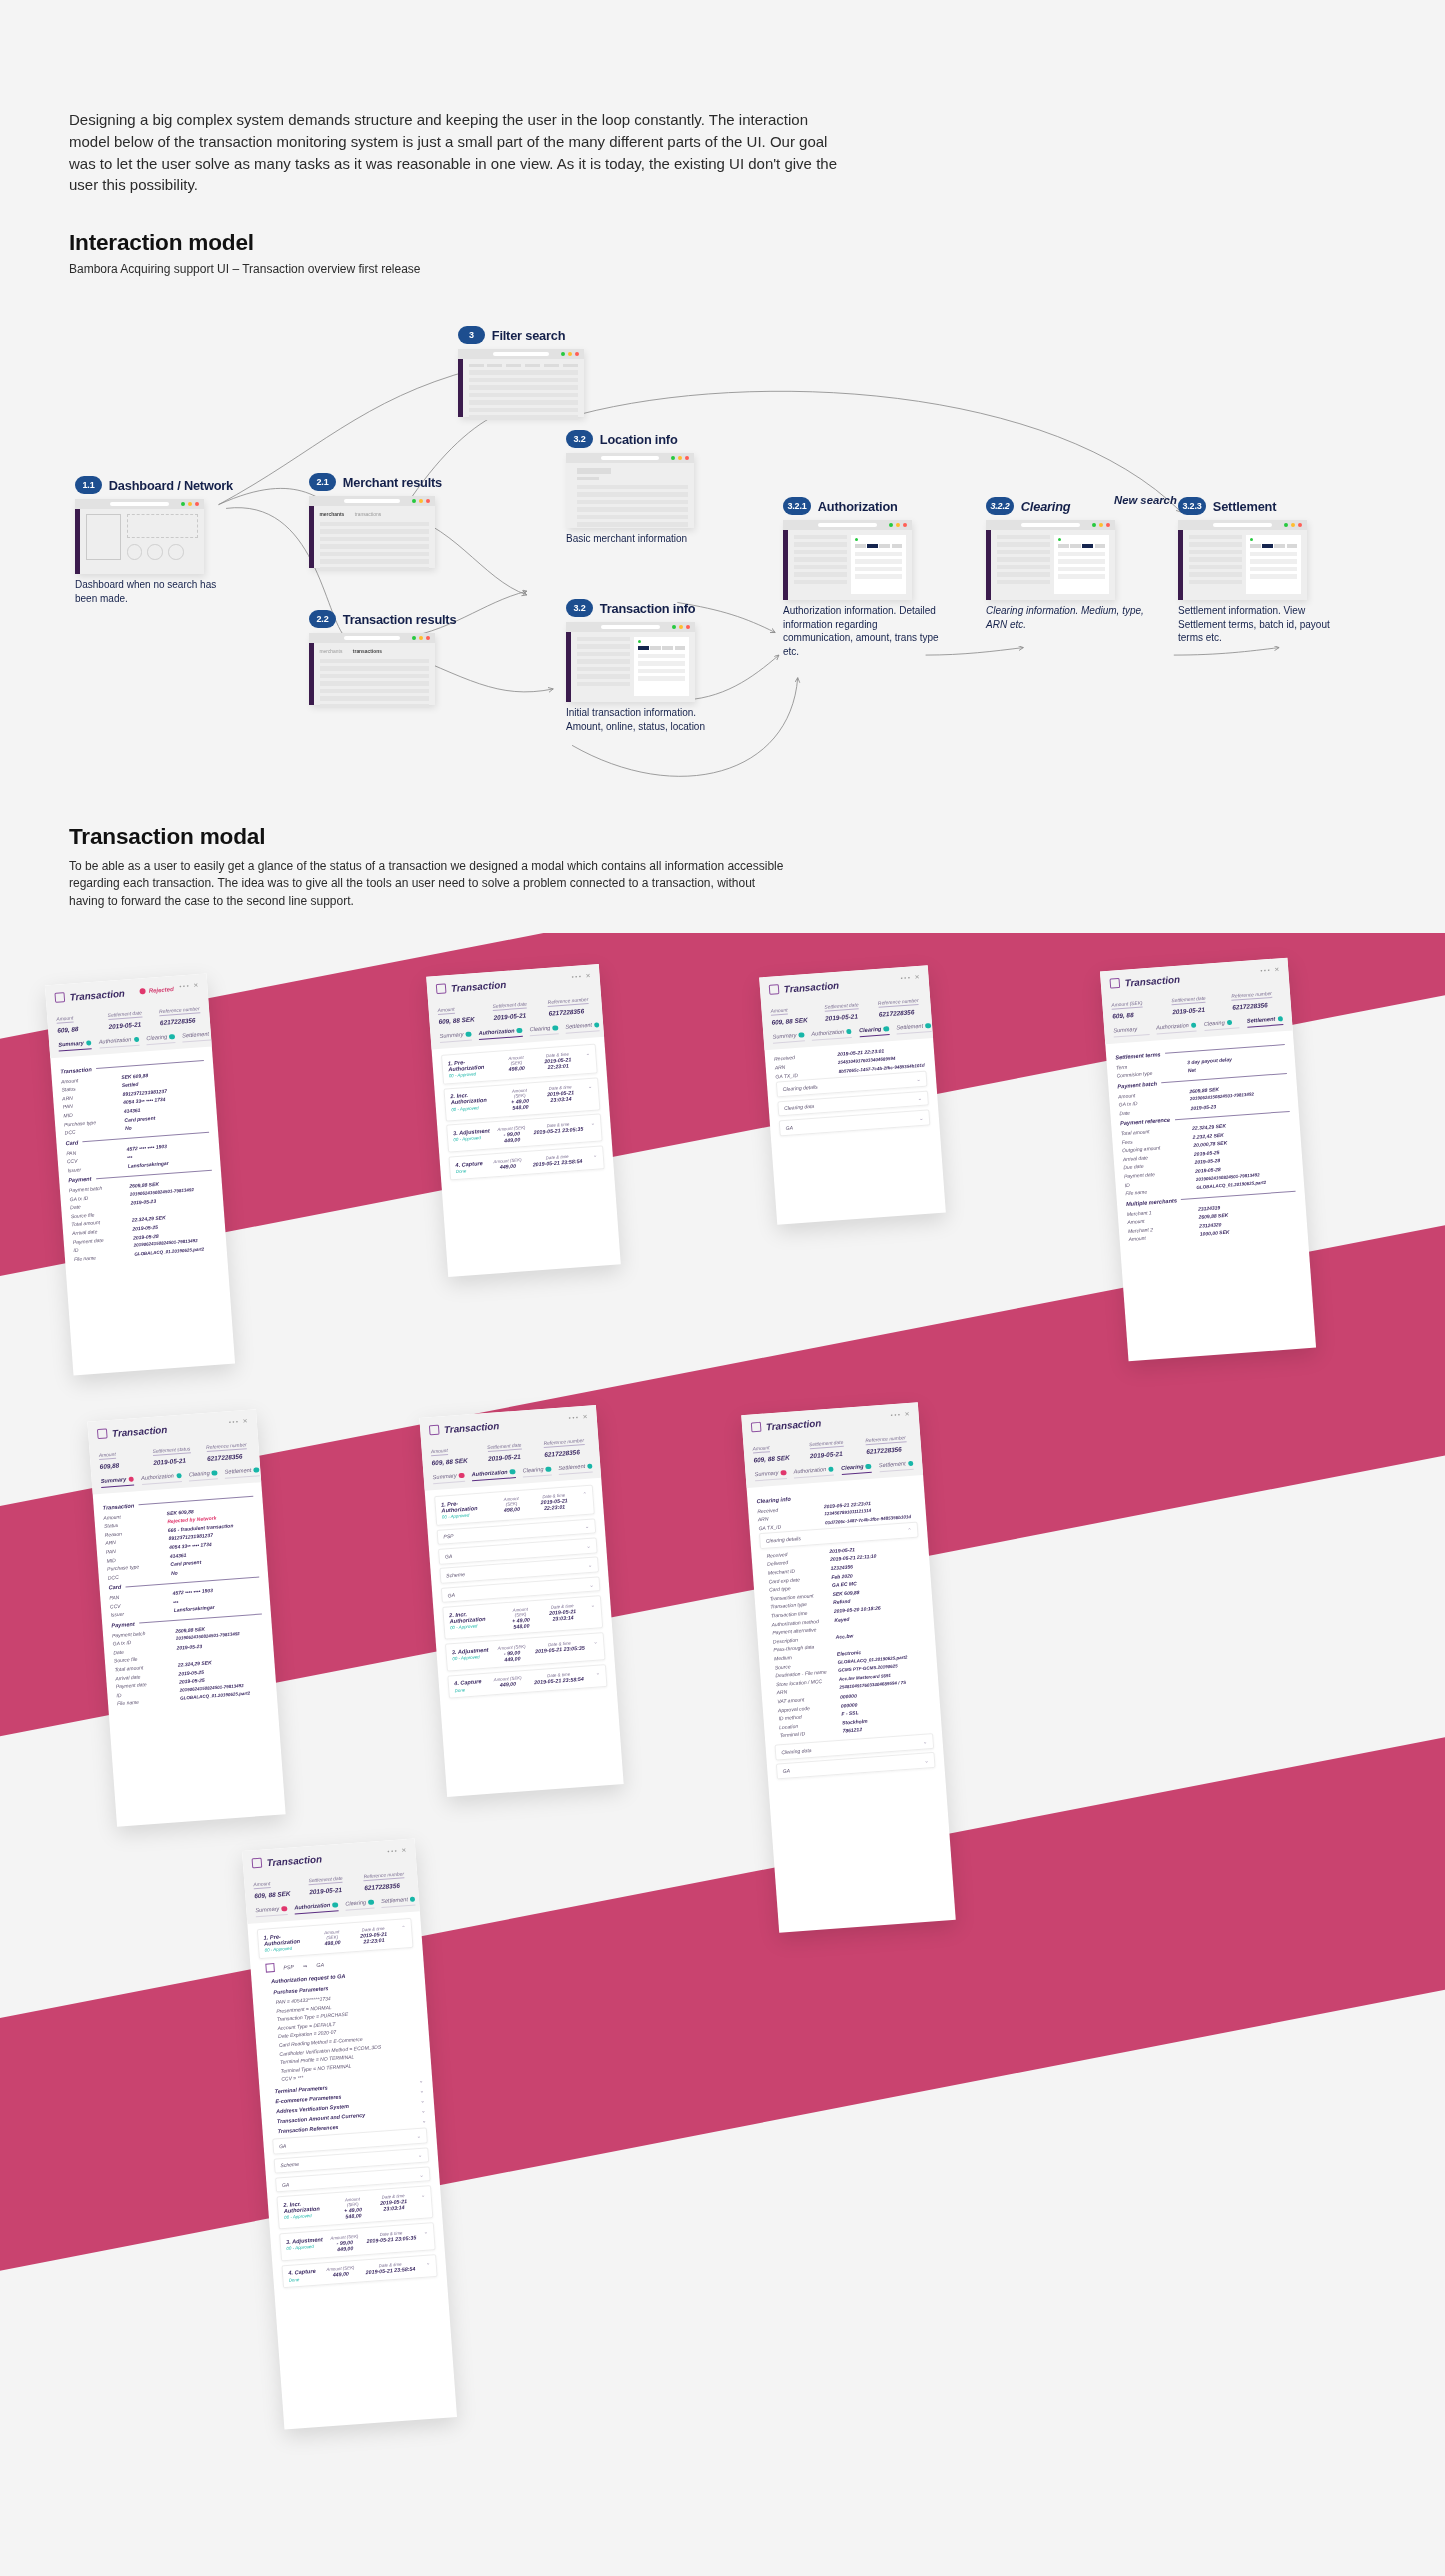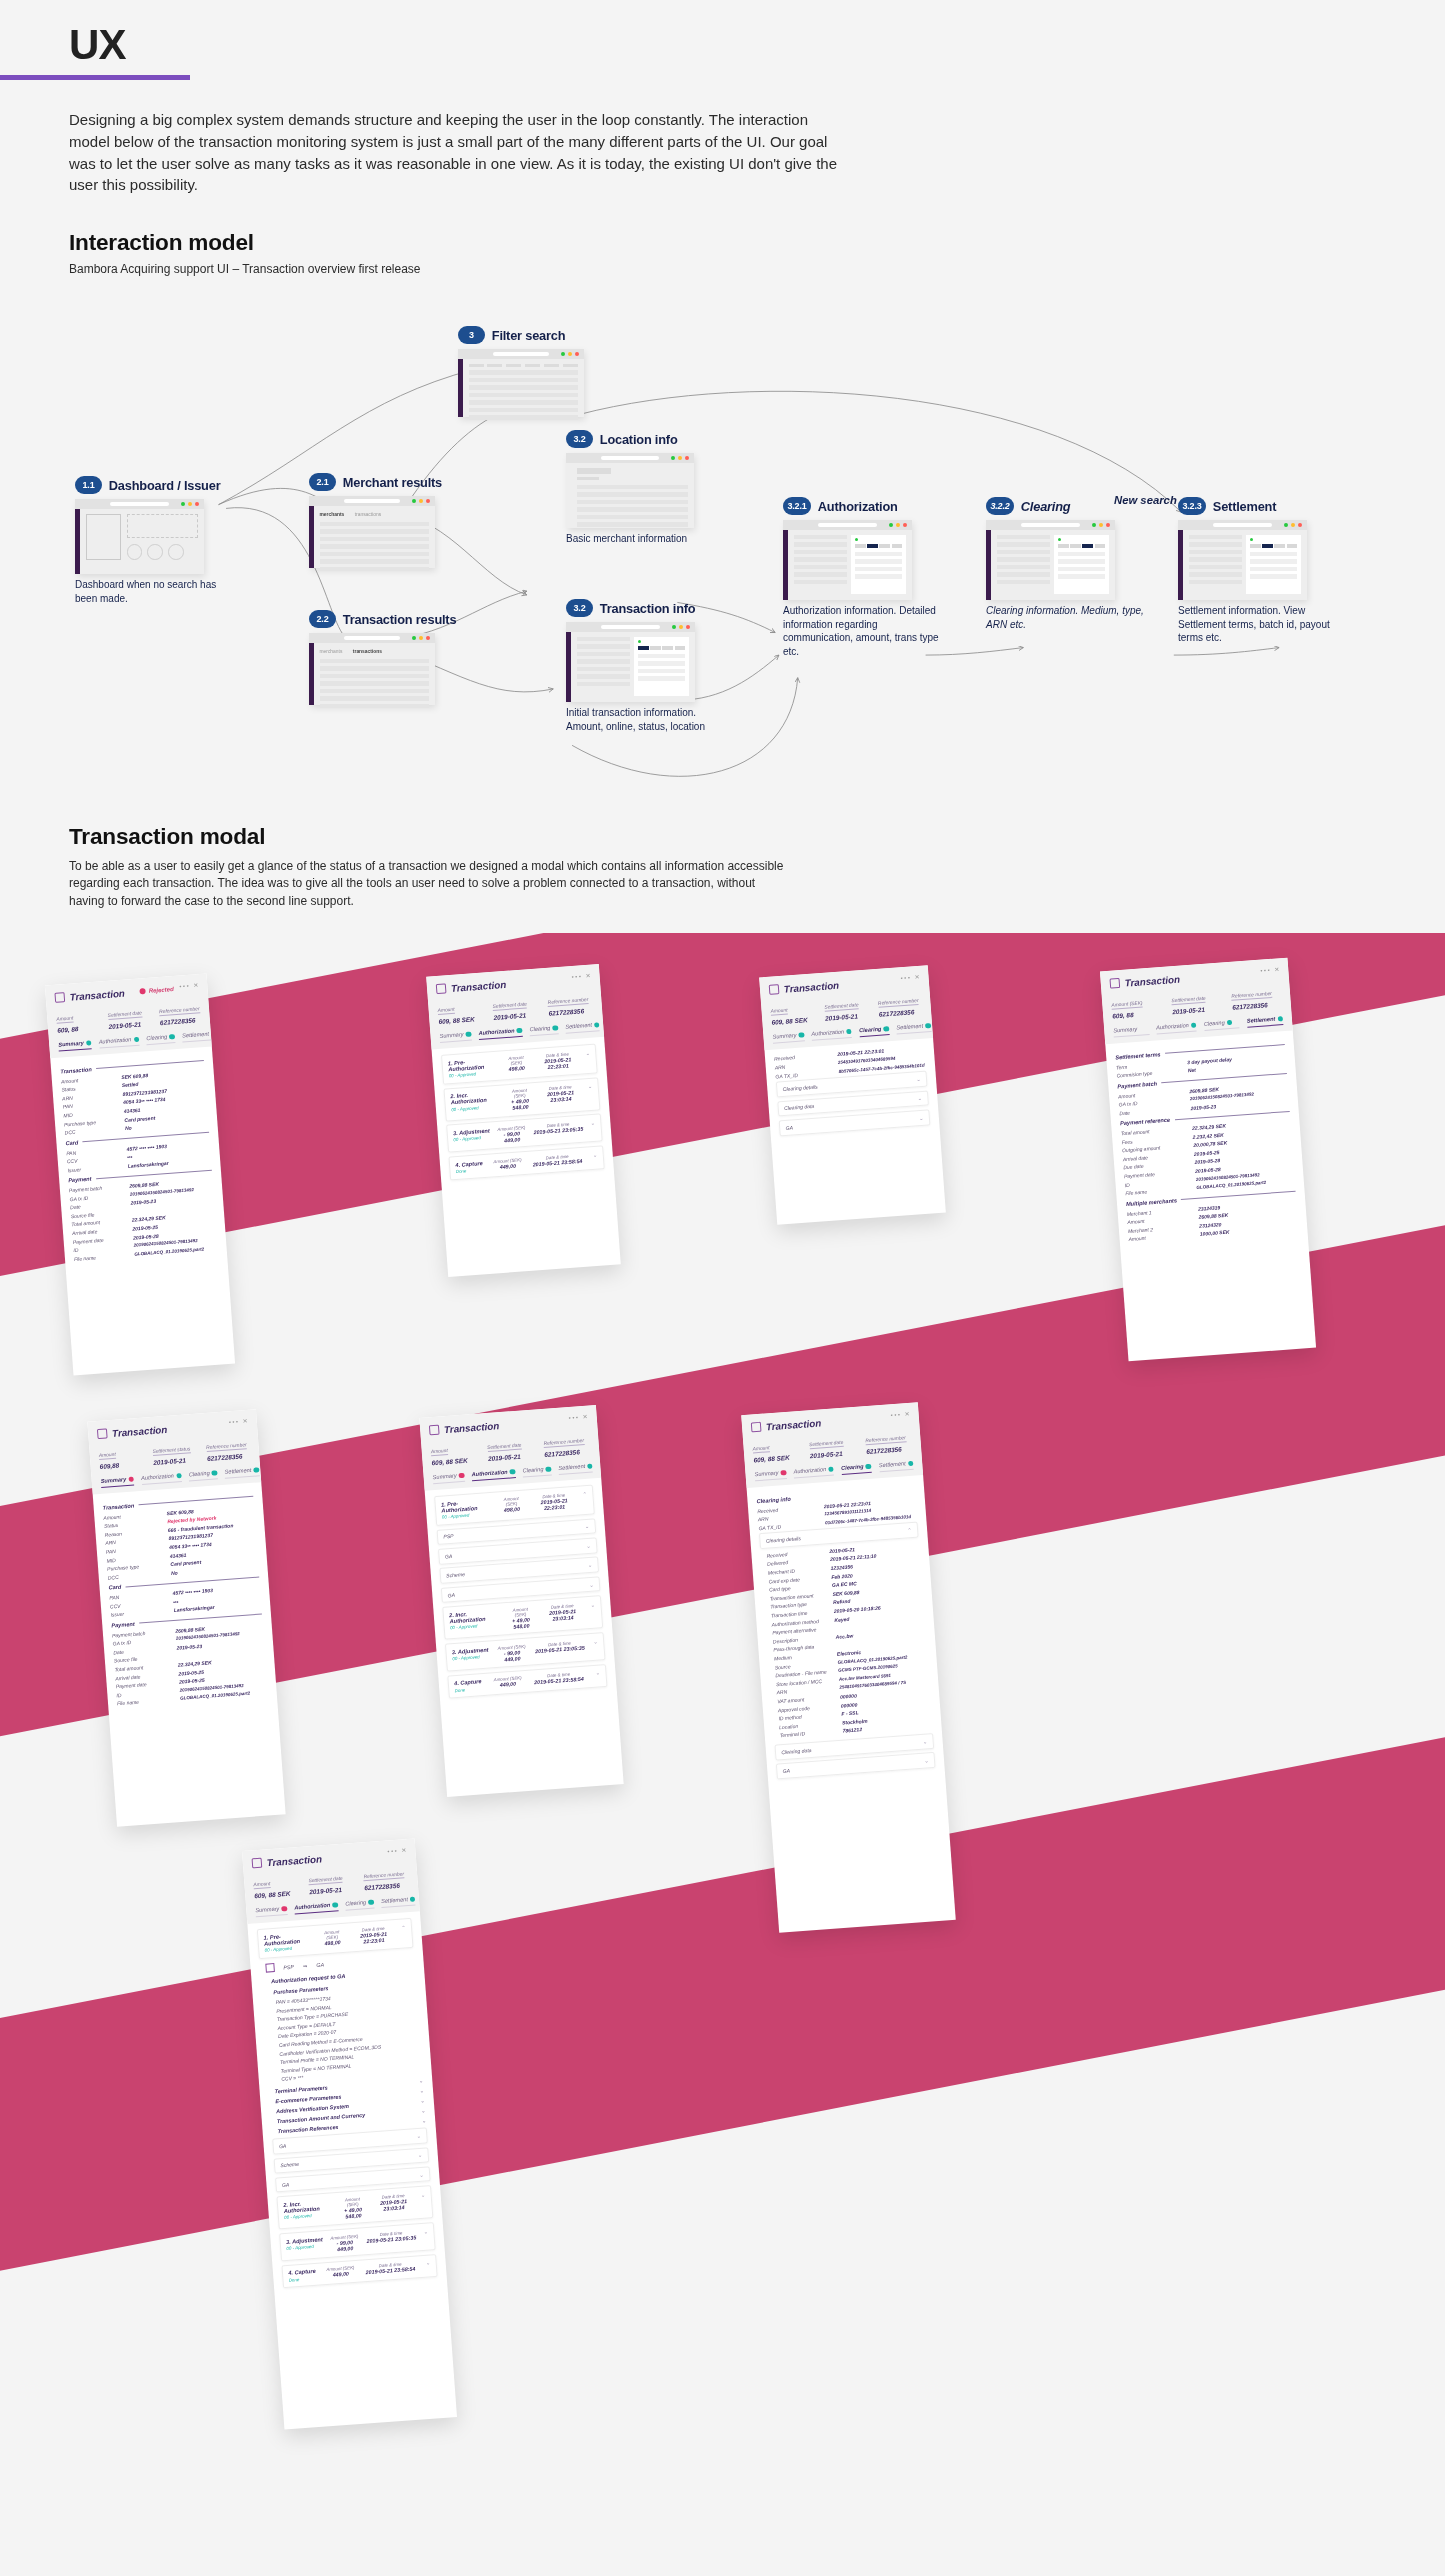--- a/index.html
+++ b/index.html
@@ -101,24 +101,20 @@
   .acc-col .cv{font-size:5.3px;font-style:italic;font-weight:bold;color:#3c2a63;}
   .chev{font-size:5.3px;color:#9b90ad;}
   .sel{border:0.8px solid #ececec;border-radius:2.3px;padding:3.8px 5.3px;margin-bottom:3.8px;display:flex;align-items:center;justify-content:space-between;font-size:5.1px;font-style:italic;color:#5d5270;box-shadow:0 0.8px 2.3px rgba(0,0,0,.05);}
   .mono{font-size:4.5px;}
 </style>
 </head>
 <body>
 
 <div class="page">
 
-  <div id="hdr">
-    <h1>UX</h1>
-    <div class="rule"></div>
-  </div>
   <div id="intro">Designing a big complex system demands structure and keeping the user in the loop constantly. The interaction model below of the transaction monitoring system is just a small part of the many different parts of the UI. Our goal was to let the user solve as many tasks as it was reasonable in one view. As it is today, the existing UI don't give the user this possibility.</div>
 
   <div class="sec-h" style="left:69px;top:230px;">Interaction model</div>
   <div class="sec-sub" style="left:69px;top:262px;">Bambora Acquiring support UI – Transaction overview first release</div>
 
   <div id="imodel">
     <svg width="1445" height="519" viewBox="0 0 1920 690">
       <defs>
         <marker id="ah" markerWidth="8" markerHeight="8" refX="6" refY="3" orient="auto">
           <path d="M0,0 L6,3 L0,6" fill="none" stroke="#8b8b8b" stroke-width="1"></path>
@@ -137,21 +133,21 @@
         <path d="M1230,500 C1280,500 1320,495 1360,490"></path>
         <path d="M1560,500 C1620,500 1660,495 1700,490"></path>
         <path d="M770,180 C1000,120 1400,140 1570,310"></path>
         <path d="M760,620 C900,700 1050,660 1060,530"></path>
       </g>
     </svg>
 
     <div class="node" style="left:75px;top:197px;width:181px;">
       <div class="ttl">
           <span class="badge">1.1</span>
-          <span class="lbl">Dashboard / Issuer</span>
+          <span class="lbl">Dashboard / Network</span>
         </div>
       <div class="win" style="width:129px;">
         <div class="stripe"></div>
         <div class="bar">
             <div class="urlpill"></div>
             <div class="dots">
               <i class="d-g"></i>
               <i class="d-y"></i>
               <i class="d-r"></i>
             </div>

